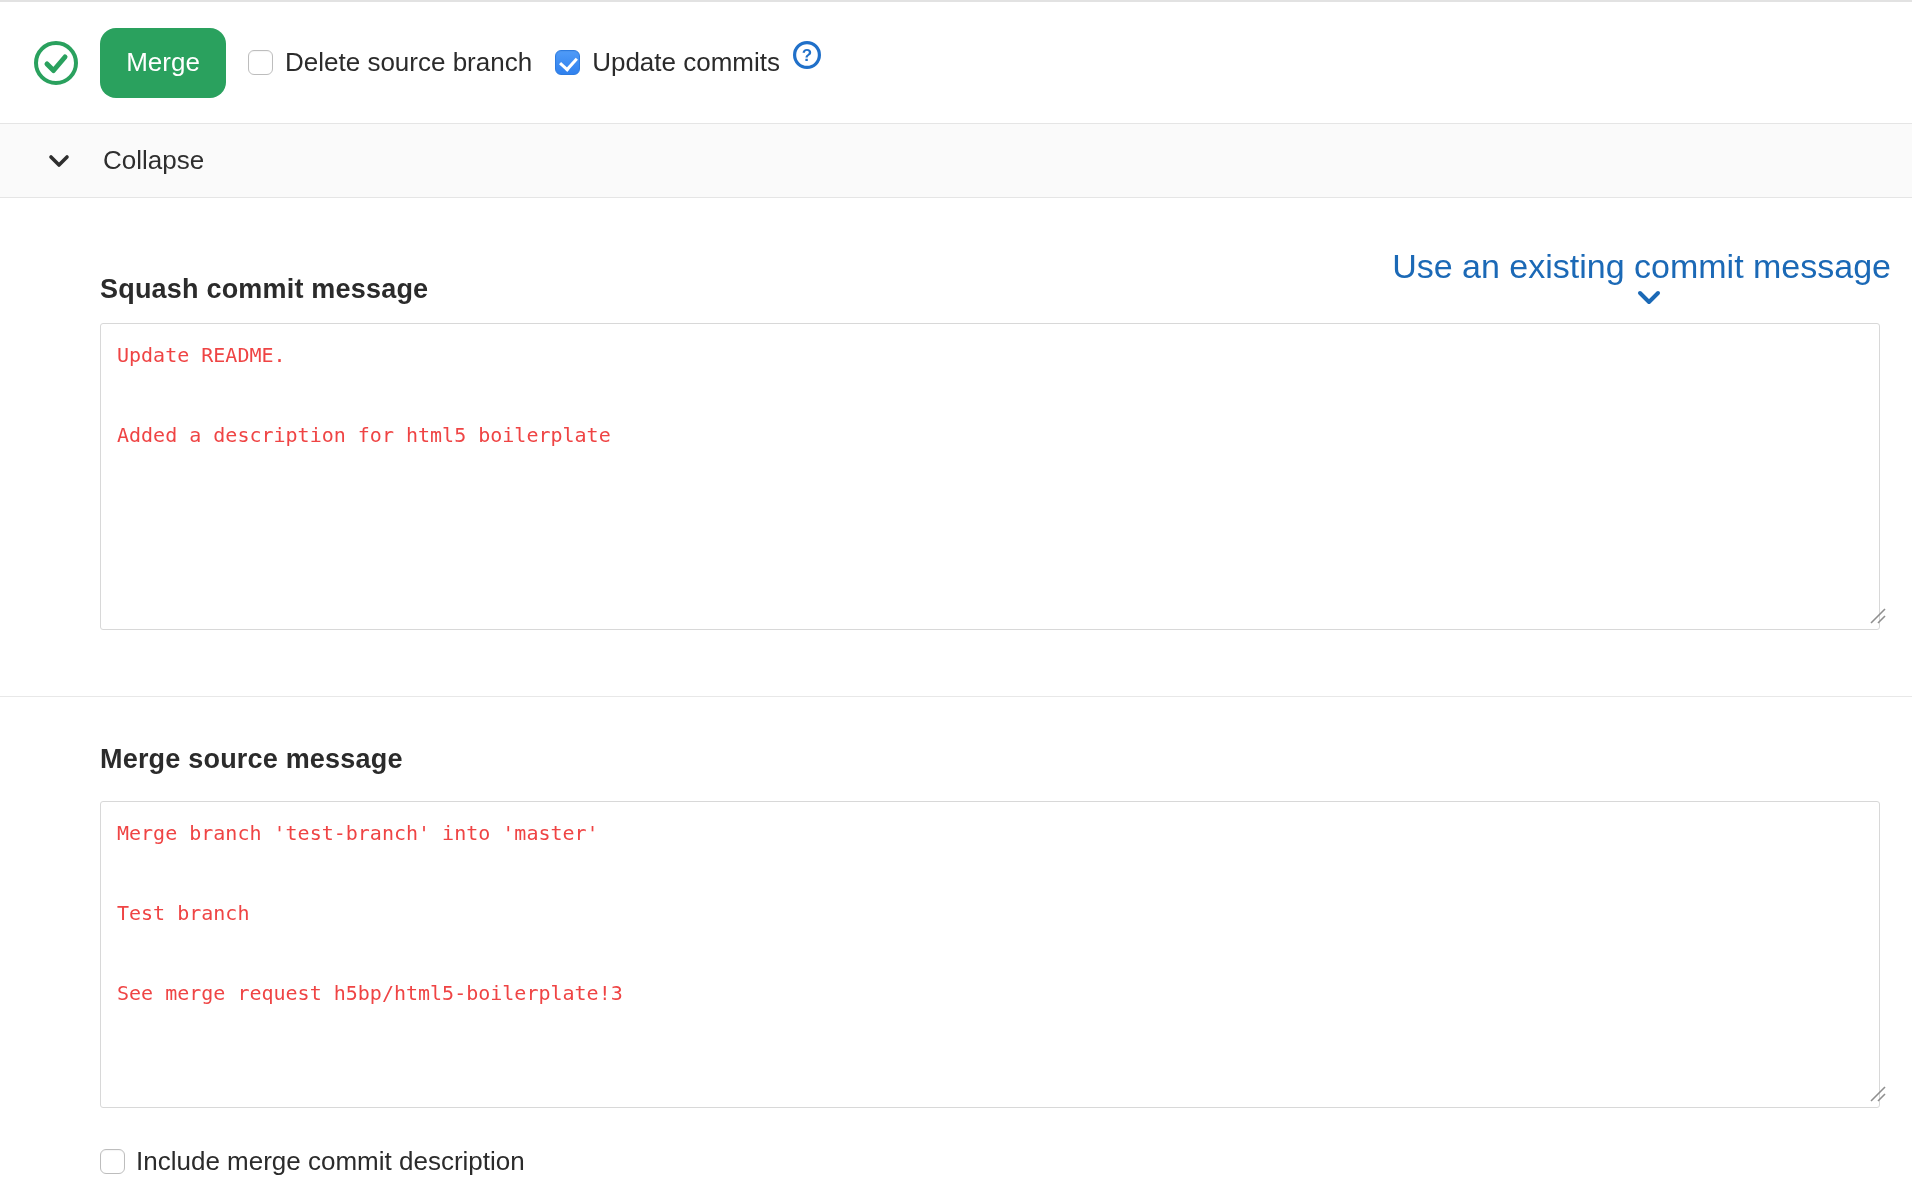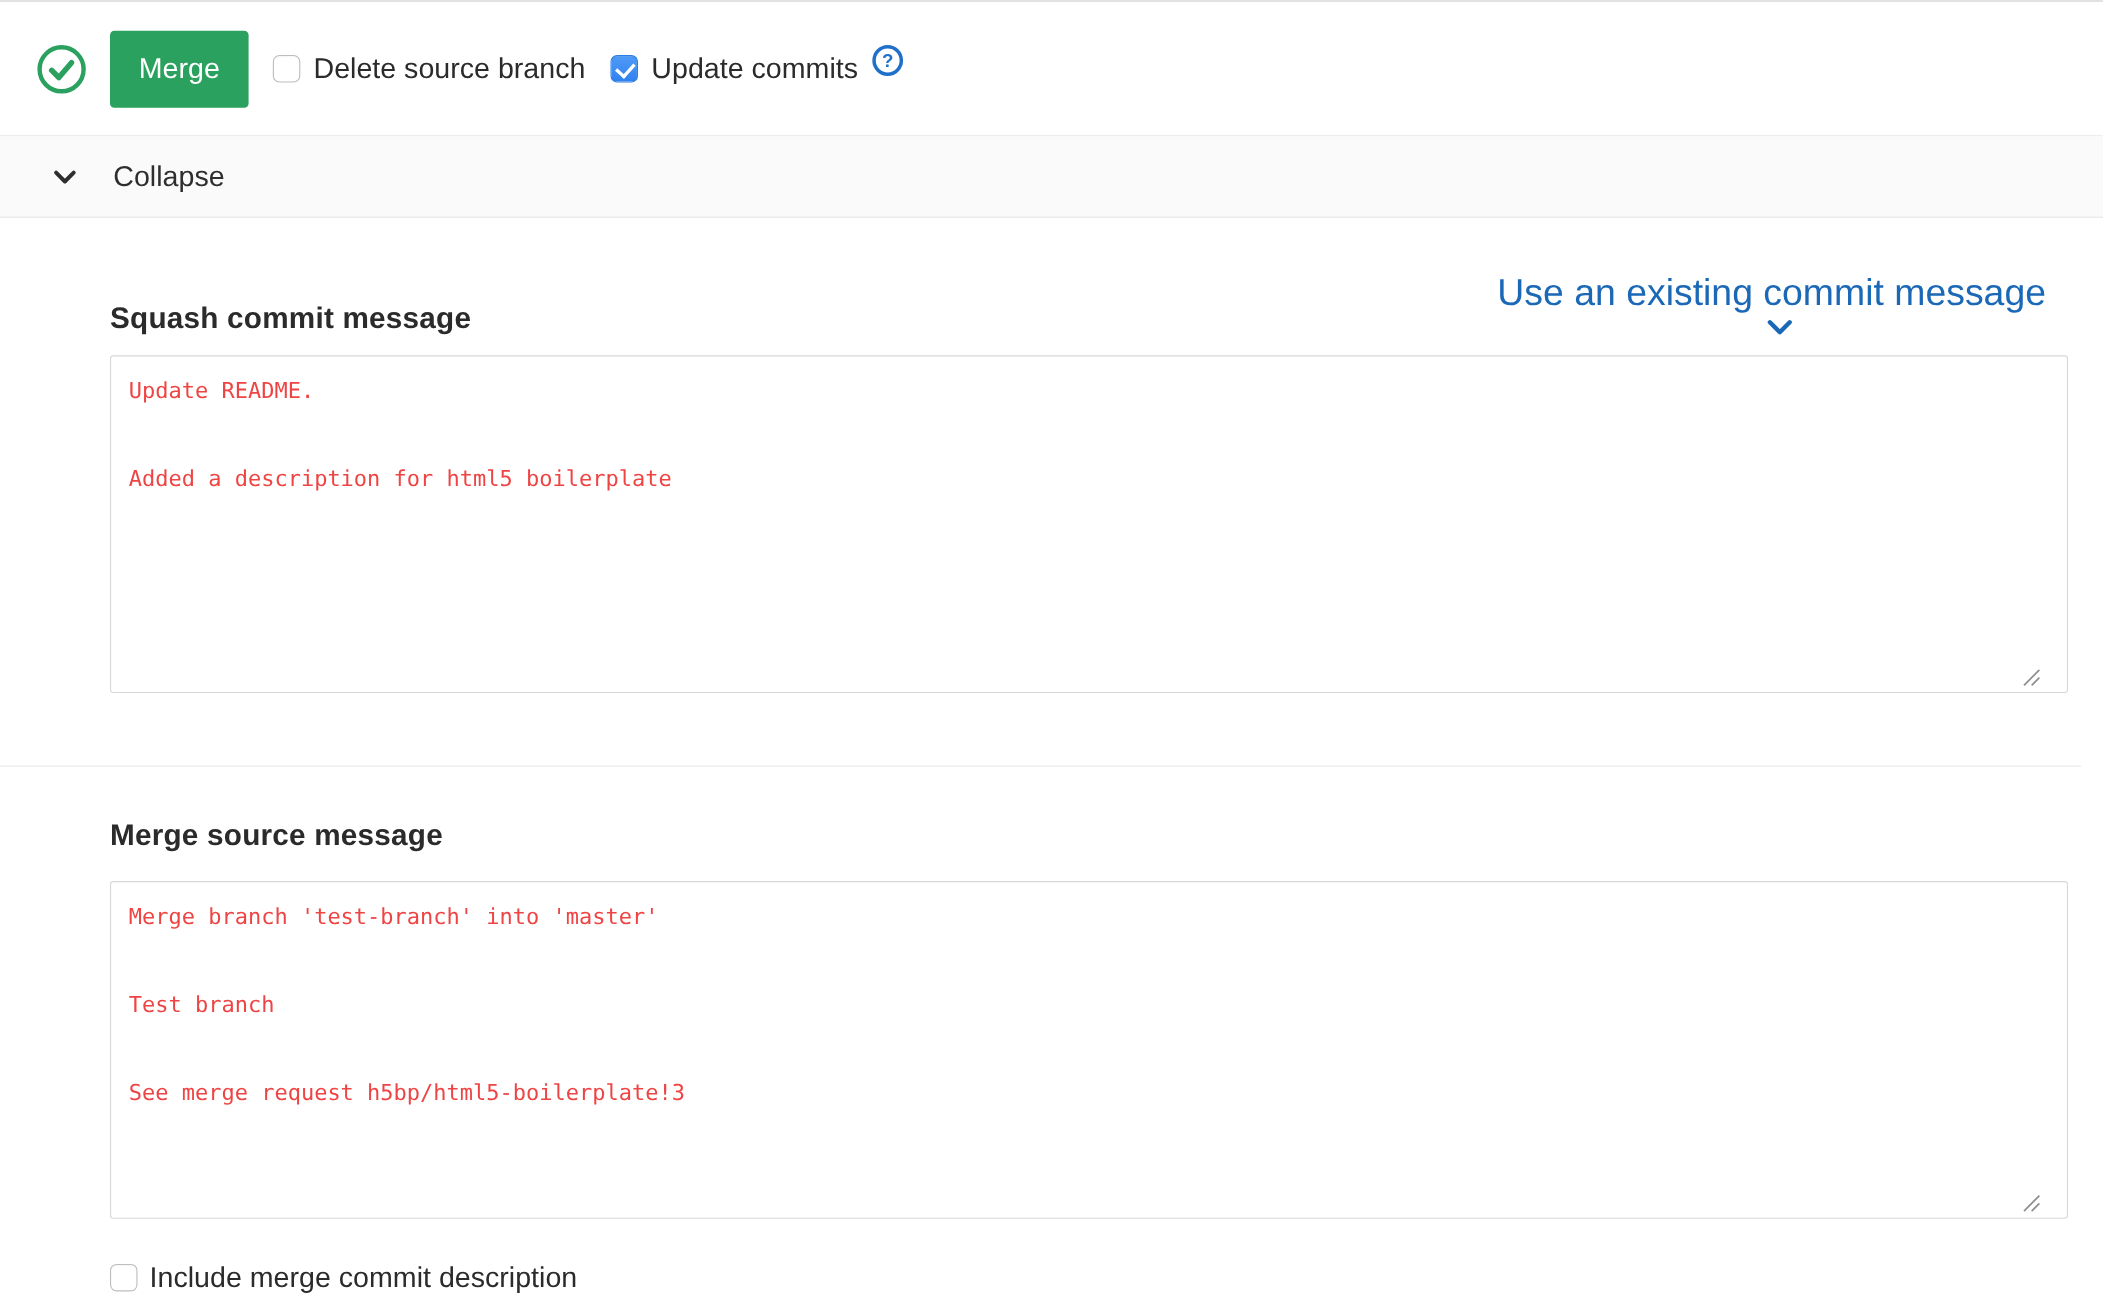--- a/index.html
+++ b/index.html
@@ -9,21 +9,21 @@
 
   .top-hairline { height: 2px; background: #e2e2e2; }
 
   
   .topbar {
     height: 122px; display: flex; align-items: center;
     padding-left: 33px; border-bottom: 1px solid #e5e5e5; background: #ffffff;
   }
   .status-icon { width: 46px; height: 46px; flex: 0 0 auto; }
   .merge-btn {
-    margin-left: 21px; width: 126px; height: 70px; border: none; border-radius: 4px;
+    margin-left: 21px; width: 126px; height: 70px; border: none; border-radius: 16px;
     background: #2aa15e; color: #ffffff; font-family: "Liberation Sans", sans-serif;
     font-size: 26px; font-weight: 400; cursor: pointer;
   }
   .cb-group { display: flex; align-items: center; }
   .checkbox {
     width: 25px; height: 25px; border-radius: 6px; flex: 0 0 auto;
     background: #ffffff; border: 1px solid #bdbdbd; position: relative; cursor: pointer;
     box-shadow: inset 0 1px 1px rgba(0,0,0,0.04);
   }
   .checkbox[data-checked="true"] {
@@ -40,21 +40,21 @@
 
   
   .collapse-bar {
     height: 74px; background: #fafafa; border-bottom: 1px solid #e5e5e5;
     display: flex; align-items: center; padding-left: 48px; cursor: pointer;
   }
   .collapse-chevron { width: 22px; height: 14px; }
   .collapse-label { font-size: 26px; margin-left: 33px; color: #2e2e2e; }
 
   
-  .content { padding: 0 52px 0 100px; }
+  .content { padding: 0 21px 0 100px; }
   .section-head {
     display: flex; justify-content: space-between; align-items: flex-end;
   }
   .section-head.first { padding-top: 49px; }
   h3.sec-title { font-size: 27px; font-weight: 700; color: #2b2b2b; letter-spacing: 0.2px; }
   .existing-link {
     display: flex; align-items: center; color: #1b69b6; font-size: 34px;
     text-decoration: none; cursor: pointer; flex-direction: column;
   }
   .link-chevron { width: 24px; height: 15px; margin-left: 14px; margin-top: 4px; }

